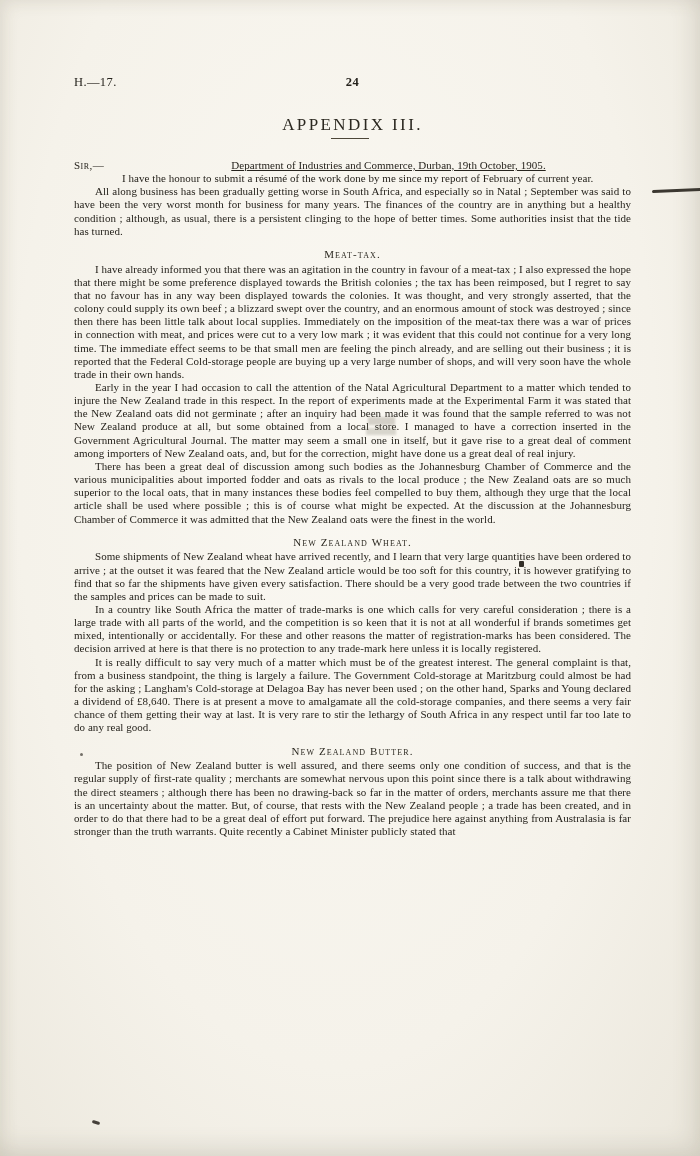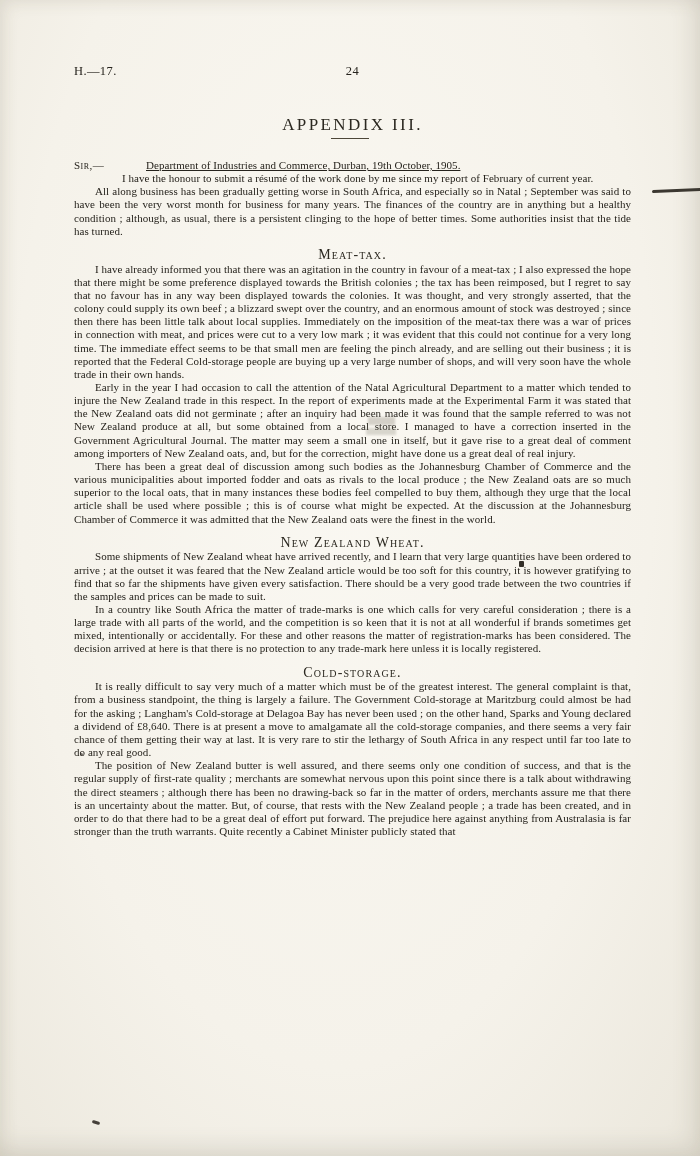--- a/index.html
+++ b/index.html
@@ -8,31 +8,31 @@
     width: 700px;
     height: 1156px;
     overflow: hidden;
     background: radial-gradient(ellipse at 48% 38%, #faf8f2 0%, #f5f2ea 62%, #ebe7dc 100%);
     box-shadow: inset -7px -9px 22px rgba(95,85,62,0.14), inset 5px 4px 16px rgba(95,85,62,0.07);
     font-family: "Liberation Serif", "DejaVu Serif", serif;
     color: #26231d;
   }
   .running-head {
     position: absolute;
-    left: 74px; right: 69px; top: 64px;
+    left: 74px; right: 69px; top: 75px;
     height: 15px;
   }
   .head-ref {
     position: absolute; left: 0; top: 0;
     font-size: 12.5px; letter-spacing: 0.4px;
   }
   .head-page {
     position: absolute; left: 0; right: 0; top: 0;
     text-align: center;
-    font-size: 12.5px; font-weight: normal; letter-spacing: 0.5px;
+    font-size: 12.5px; font-weight: bold; letter-spacing: 0.5px;
   }
   .title {
     position: absolute;
     left: 74px; width: 557px; top: 115px;
     margin: 0;
     text-align: center;
     font-size: 17px;
     font-weight: normal;
     letter-spacing: 2.4px;
     color: #2b2820;
@@ -52,29 +52,29 @@
     text-align: justify;
     letter-spacing: 0.05px;
   }
   .dateline-row { position: relative; height: 13.15px; text-decoration: underline; }
   .salutation {
     position: absolute; left: 0; top: 0;
     font-variant: small-caps; letter-spacing: 0.5px;
   }
   .dateline {
     display: block;
-    text-align: left;
+    text-align: center;
     padding-left: 72px;
   }
   .para { margin: 0; text-indent: 21px; }
   .para.opening { text-indent: 48px; }
   .sect {
     margin: 10px 0 1.5px 0;
     text-align: center;
-    font-size: 14px;
+    font-size: 11px;
     font-weight: normal;
     font-variant: small-caps;
     letter-spacing: 1.1px;
     color: #2b2820;
   }
   .sect.tight { margin-top: 2.5px; }
   
   .mark-right-stroke {
     position: absolute; top: 189px; right: -4px;
     width: 52px; height: 2.6px;
@@ -141,23 +141,23 @@
     <p class="para">I have already informed you that there was an agitation in the country in favour of a meat-tax ; I also expressed the hope that there might be some preference displayed towards the British colonies ; the tax has been reimposed, but I regret to say that no favour has in any way been displayed towards the colonies. It was thought, and very strongly asserted, that the colony could supply its own beef ; a blizzard swept over the country, and an enormous amount of stock was destroyed ; since then there has been little talk about local supplies. Immediately on the imposition of the meat-tax there was a war of prices in connection with meat, and prices were cut to a very low mark ; it was evident that this could not continue for a very long time. The immediate effect seems to be that small men are feeling the pinch already, and are selling out their business ; it is reported that the Federal Cold-storage people are buying up a very large number of shops, and will very soon have the whole trade in their own hands.</p>
 
     <p class="para">Early in the year I had occasion to call the attention of the Natal Agricultural Department to a matter which tended to injure the New Zealand trade in this respect. In the report of experiments made at the Experimental Farm it was stated that the New Zealand oats did not germinate ; after an inquiry had been made it was found that the sample referred to was not New Zealand produce at all, but some obtained from a local store. I managed to have a correction inserted in the Government Agricultural Journal. The matter may seem a small one in itself, but it gave rise to a great deal of comment among importers of New Zealand oats, and, but for the correction, might have done us a great deal of real injury.</p>
     <p class="para">There has been a great deal of discussion among such bodies as the Johannesburg Chamber of Commerce and the various municipalities about imported fodder and oats as rivals to the local produce ; the New Zealand oats are so much superior to the local oats, that in many instances these bodies feel compelled to buy them, although they urge that the local article shall be used where possible ; this is of course what might be expected. At the discussion at the Johannesburg Chamber of Commerce it was admitted that the New Zealand oats were the finest in the world.</p>
 
     <h2 class="sect">New Zealand Wheat.</h2>
     <p class="para">Some shipments of New Zealand wheat have arrived recently, and I learn that very large quantities have been ordered to arrive ; at the outset it was feared that the New Zealand article would be too soft for this country, it is however gratifying to find that so far the shipments have given every satisfaction. There should be a very good trade between the two countries if the samples and prices can be made to suit.</p>
 
     <p class="para">In a country like South Africa the matter of trade-marks is one which calls for very careful consideration ; there is a large trade with all parts of the world, and the competition is so keen that it is not at all wonderful if brands sometimes get mixed, intentionally or accidentally. For these and other reasons the matter of registration-marks has been considered. The decision arrived at here is that there is no protection to any trade-mark here unless it is locally registered.</p>
 
-    <h2 class="sect">Cold-storage.</h2>
     <p class="para">It is really difficult to say very much of a matter which must be of the greatest interest. The general complaint is that, from a business standpoint, the thing is largely a failure. The Government Cold-storage at Maritzburg could almost be had for the asking ; Langham's Cold-storage at Delagoa Bay has never been used ; on the other hand, Sparks and Young declared a dividend of £8,640. There is at present a move to amalgamate all the cold-storage companies, and there seems a very fair chance of them getting their way at last. It is very rare to stir the lethargy of South Africa in any respect until far too late to do any real good.</p>
 
+    <h2 class="sect">New Zealand Butter.</h2>
     <p class="para">The position of New Zealand butter is well assured, and there seems only one condition of success, and that is the regular supply of first-rate quality ; merchants are somewhat nervous upon this point since there is a talk about withdrawing the direct steamers ; although there has been no drawing-back so far in the matter of orders, merchants assure me that there is an uncertainty about the matter. But, of course, that rests with the New Zealand people ; a trade has been created, and in order to do that there had to be a great deal of effort put forward. The prejudice here against anything from Australasia is far stronger than the truth warrants. Quite recently a Cabinet Minister publicly stated that</p>
 
   </div>
 
   <div class="mark-right-stroke"></div>
   <div class="smudge-a"></div>
   <div class="smudge-b"></div>
   <div class="speck-a"></div>
   <div class="speck-b"></div>
   <div class="mark-bottom"></div>

